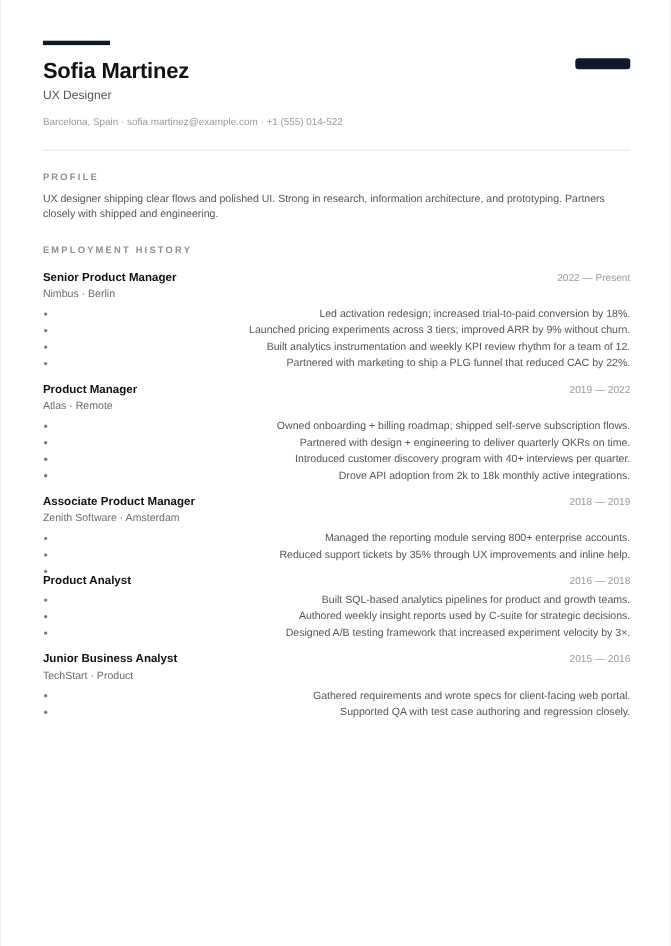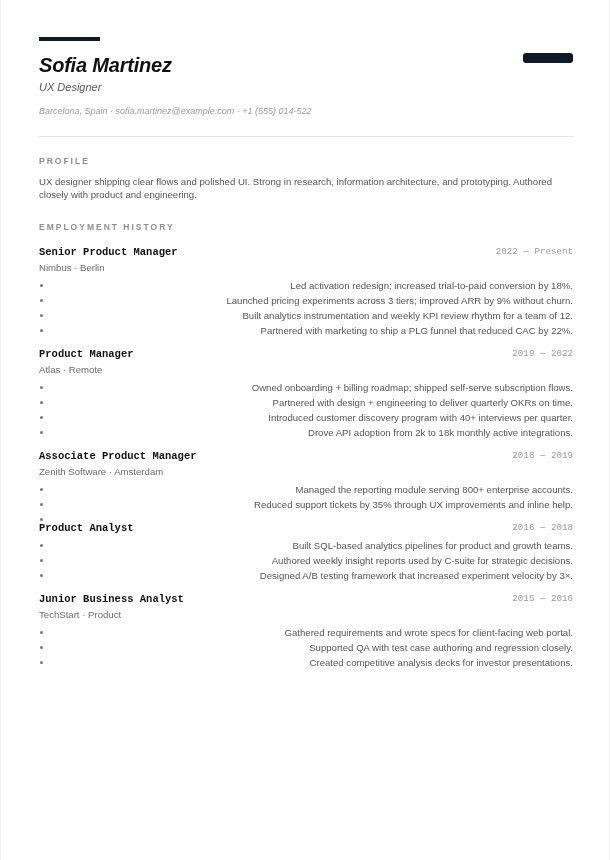--- a/index.html
+++ b/index.html
@@ -77,21 +77,20 @@
       line-height: 13px;
       color: #555555;
     }
     .employment-section { margin-top: 21px; }
     .jobs { margin-top: 12px; }
     .job { margin-bottom: 9px; }
     .job-head {
       display: flex;
       justify-content: space-between;
       align-items: flex-end;
-      font-family: Liberation Mono, monospace;
     }
     .job-title {
       font-size: 10.5px;
       font-weight: 700;
       color: #111111;
       line-height: 14px;
     }
     .job-dates {
       font-size: 9.2px;
       color: #9a9a9a;
@@ -124,33 +123,33 @@
       border-radius: 50%;
       background: #777777;
     }
   </style>
 </head>
 <body>
 
 <div class="page">
   <div class="content">
 
-    <header style="position:relative;font-style:italic;">
+    <header style="position:relative;">
       <div class="accent-bar"></div>
       <div class="header-badge"></div>
       <h1 class="name">Sofia Martinez</h1>
       <div class="subtitle">UX Designer</div>
       <div class="contact">Barcelona, Spain · sofia.martinez@example.com · +1 (555) 014-522</div>
     </header>
 
     <div class="divider"></div>
 
     <section class="profile-section">
       <h2 class="section-title">PROFILE</h2>
-      <p class="profile-text">UX designer shipping clear flows and polished UI. Strong in research, information architecture, and prototyping. Authored closely with product and engineering.</p>
+      <p class="profile-text">UX designer shipping clear flows and polished UI. Strong in research, information architecture, and prototyping. Partners closely with shipped and engineering.</p>
     </section>
 
     <section class="employment-section">
       <h2 class="section-title">EMPLOYMENT HISTORY</h2>
 
       <div class="jobs">
 
         <article class="job">
           <div class="job-head">
             <span class="job-title">Senior Product Manager</span>
@@ -206,21 +205,20 @@
 
         <article class="job">
           <div class="job-head">
             <span class="job-title">Junior Business Analyst</span>
             <span class="job-dates">2015 — 2016</span>
           </div>
           <div class="job-company">TechStart · Product</div>
           <ul class="bullets">
             <li class="bullet"><span class="bullet-dot"></span><span>Gathered requirements and wrote specs for client-facing web portal.</span></li>
             <li class="bullet"><span class="bullet-dot"></span><span>Supported QA with test case authoring and regression closely.</span></li>
-            <li class="bullet"><span class="bullet-dot"></span><span>Created competitive analysis decks for investor presentations.</span></li>
           </ul>
         </article>
 
       </div>
     </section>
 
   </div>
 </div>
 
 </body></html>

